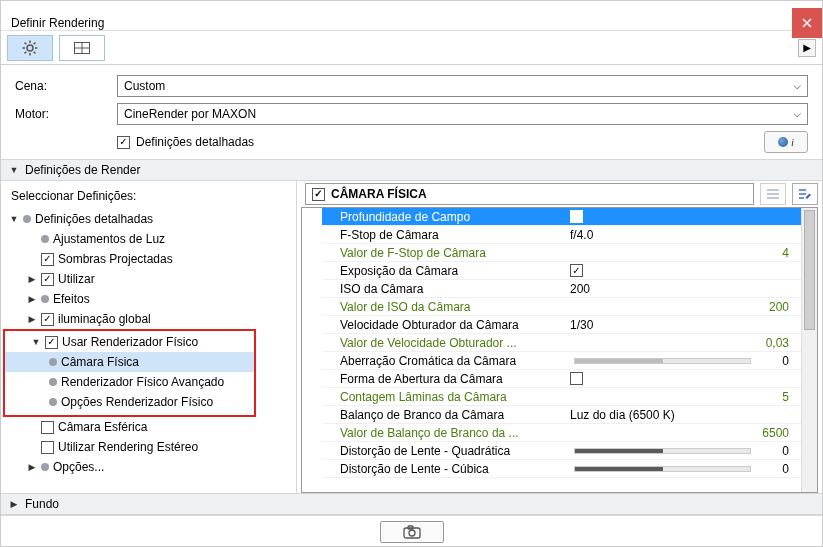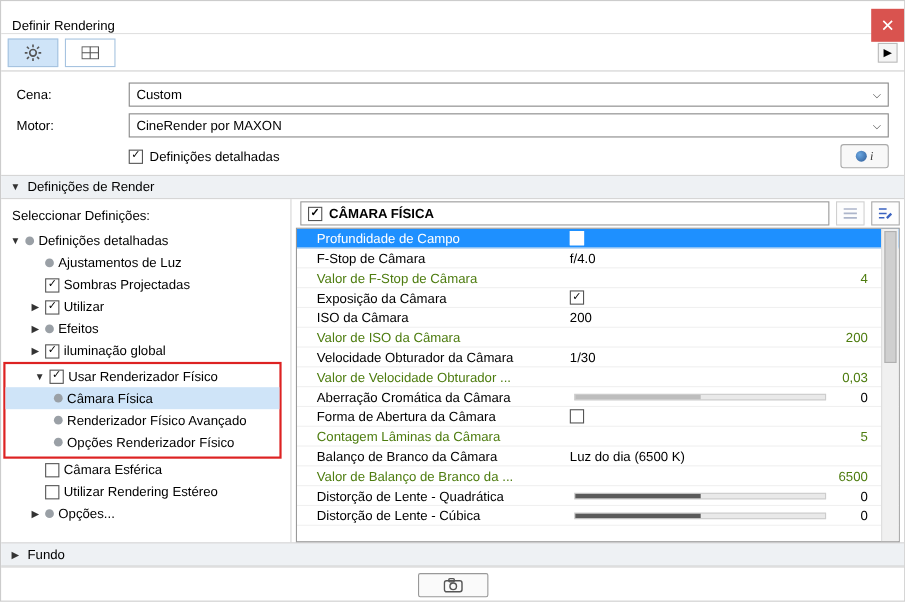--- a/index.html
+++ b/index.html
@@ -99,20 +99,21 @@
     border-bottom:1px solid #d6d6d6;
     height:22px;
     display:flex;align-items:center;
     padding:0 8px;
     gap:6px;
   }
   .tri { font-size:9px; color:#333; width:10px; display:inline-block; text-align:center;}
   .main-split {
     display:flex;
     height: 312px;
+    gap: 32px;
   }
   .left-pane {
     width: 263px;
     border-right: none;
     padding: 6px 0 0 0;
     overflow:hidden;
   }
   .left-pane-title {
     padding: 2px 10px 6px 10px;
   }
@@ -161,20 +162,21 @@
   .icon-btn {
     width:26px;height:22px;border:1px solid #aaa;background:#fdfdfd;
     display:flex;align-items:center;justify-content:center;font-size:12px;color:#556;
   }
   .prop-list {
     border:1px solid #999;
     flex:1;
     overflow:hidden;
     margin-right:4px;
     position:relative;
+    padding-left:20px;
   }
   .prop-row {
     display:flex;align-items:center;
     height:18px;
     padding:0 8px 0 18px;
     border-bottom:1px solid #f0f0f0;
   }
   .prop-row.sel { background:#1e90ff; color:#fff; }
   .prop-row.dis { color:#4d7c0f; }
   .prop-label { flex: 0 0 230px; }

